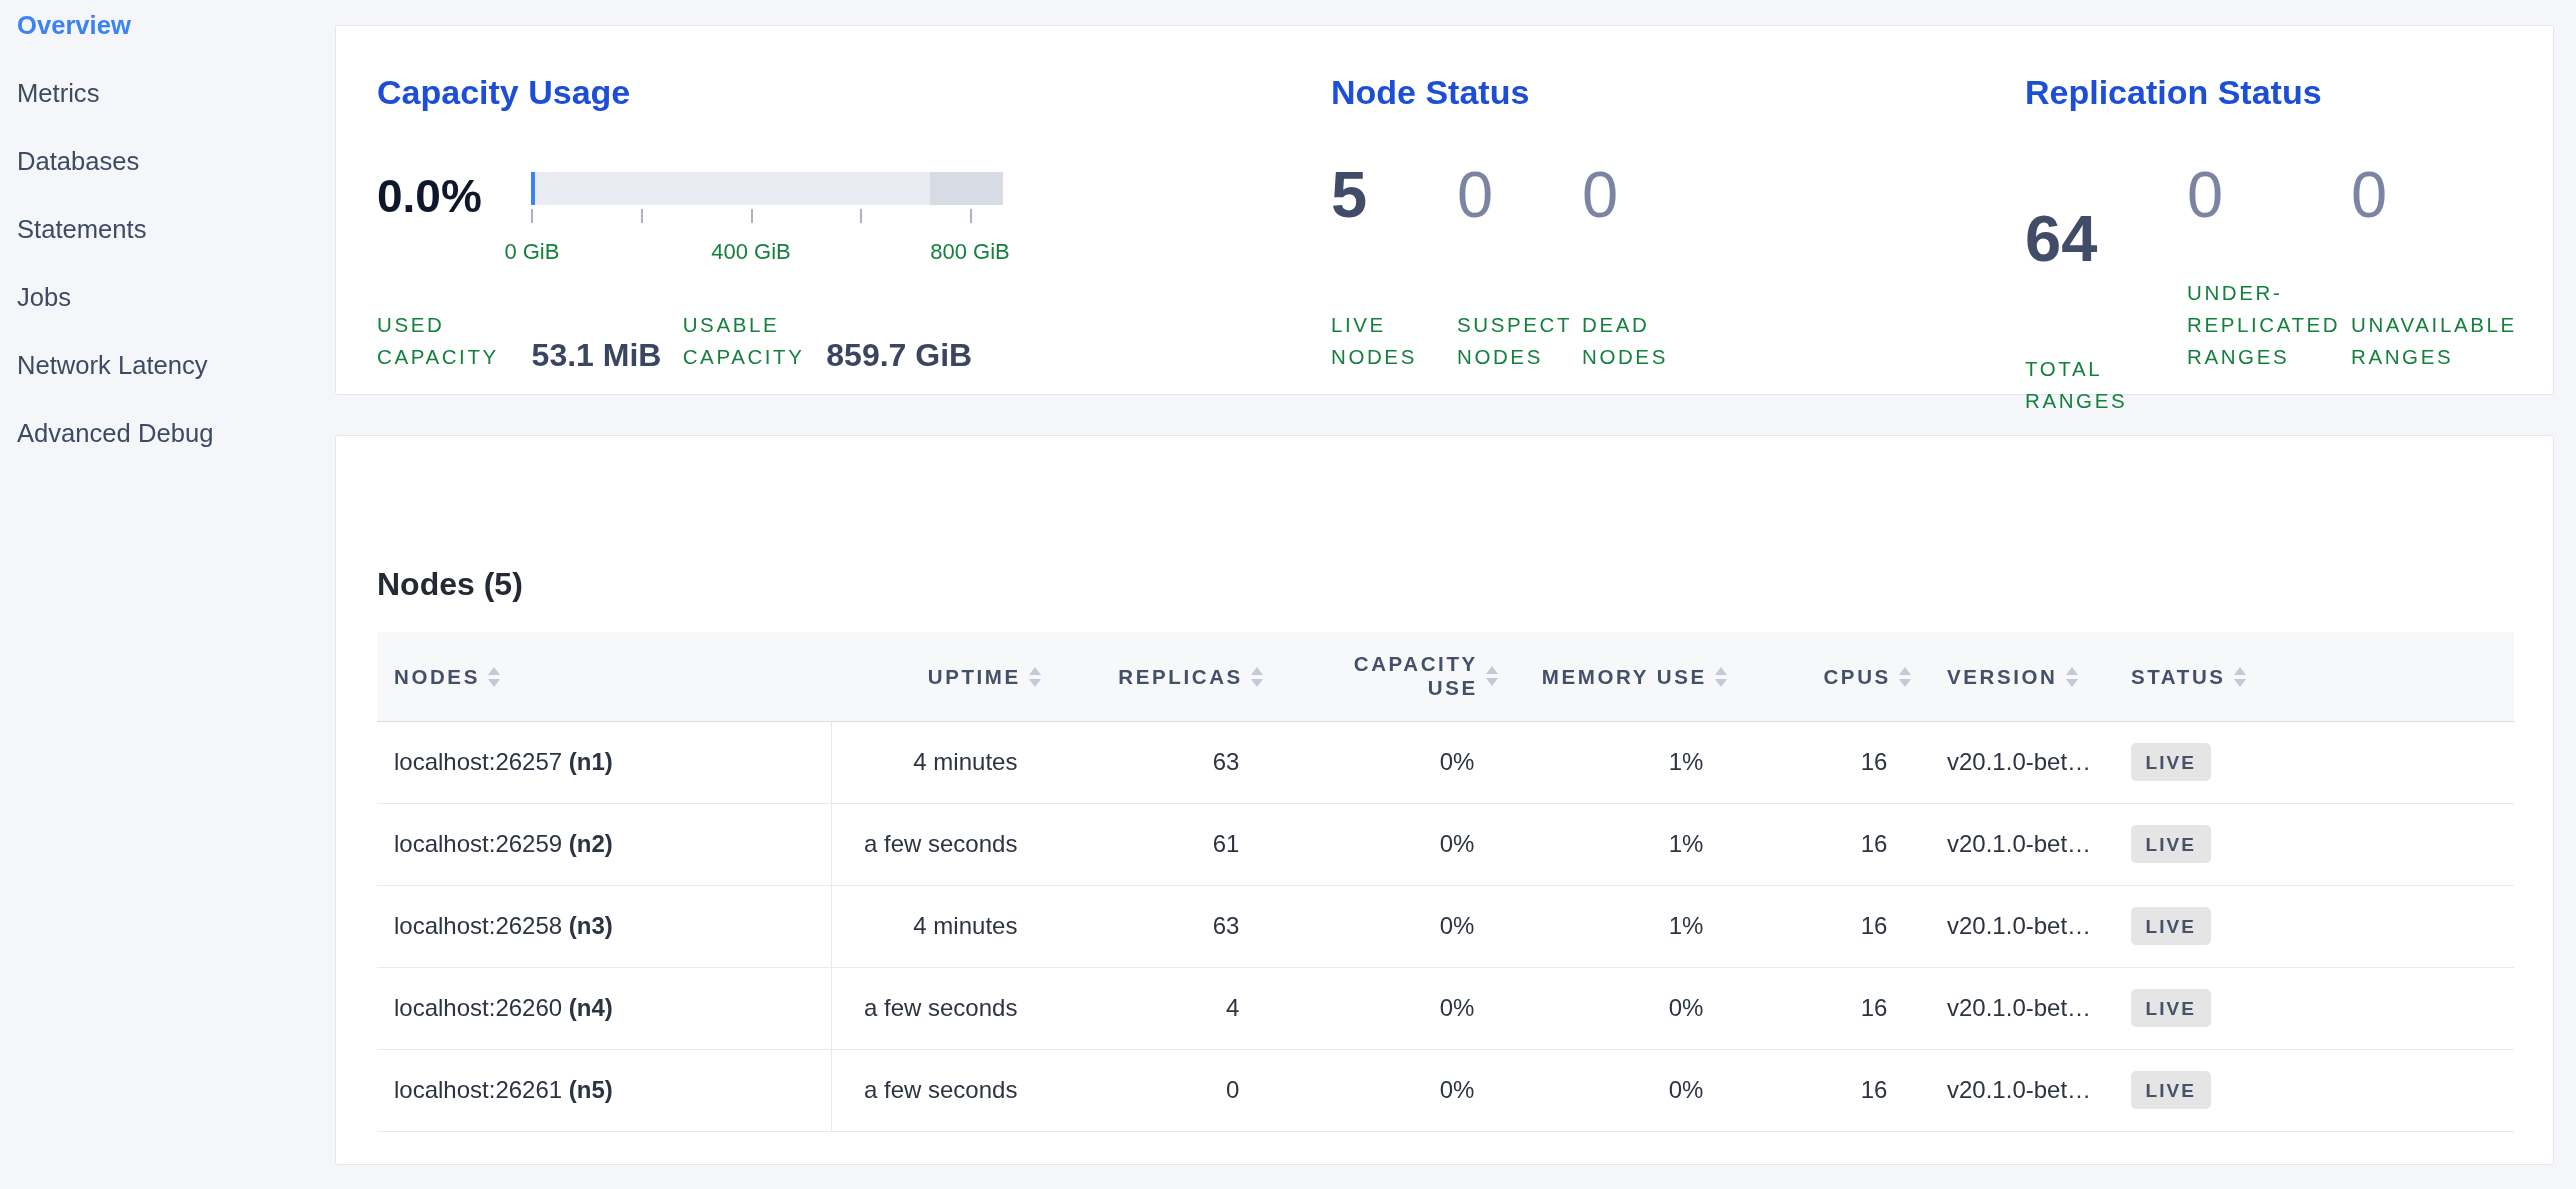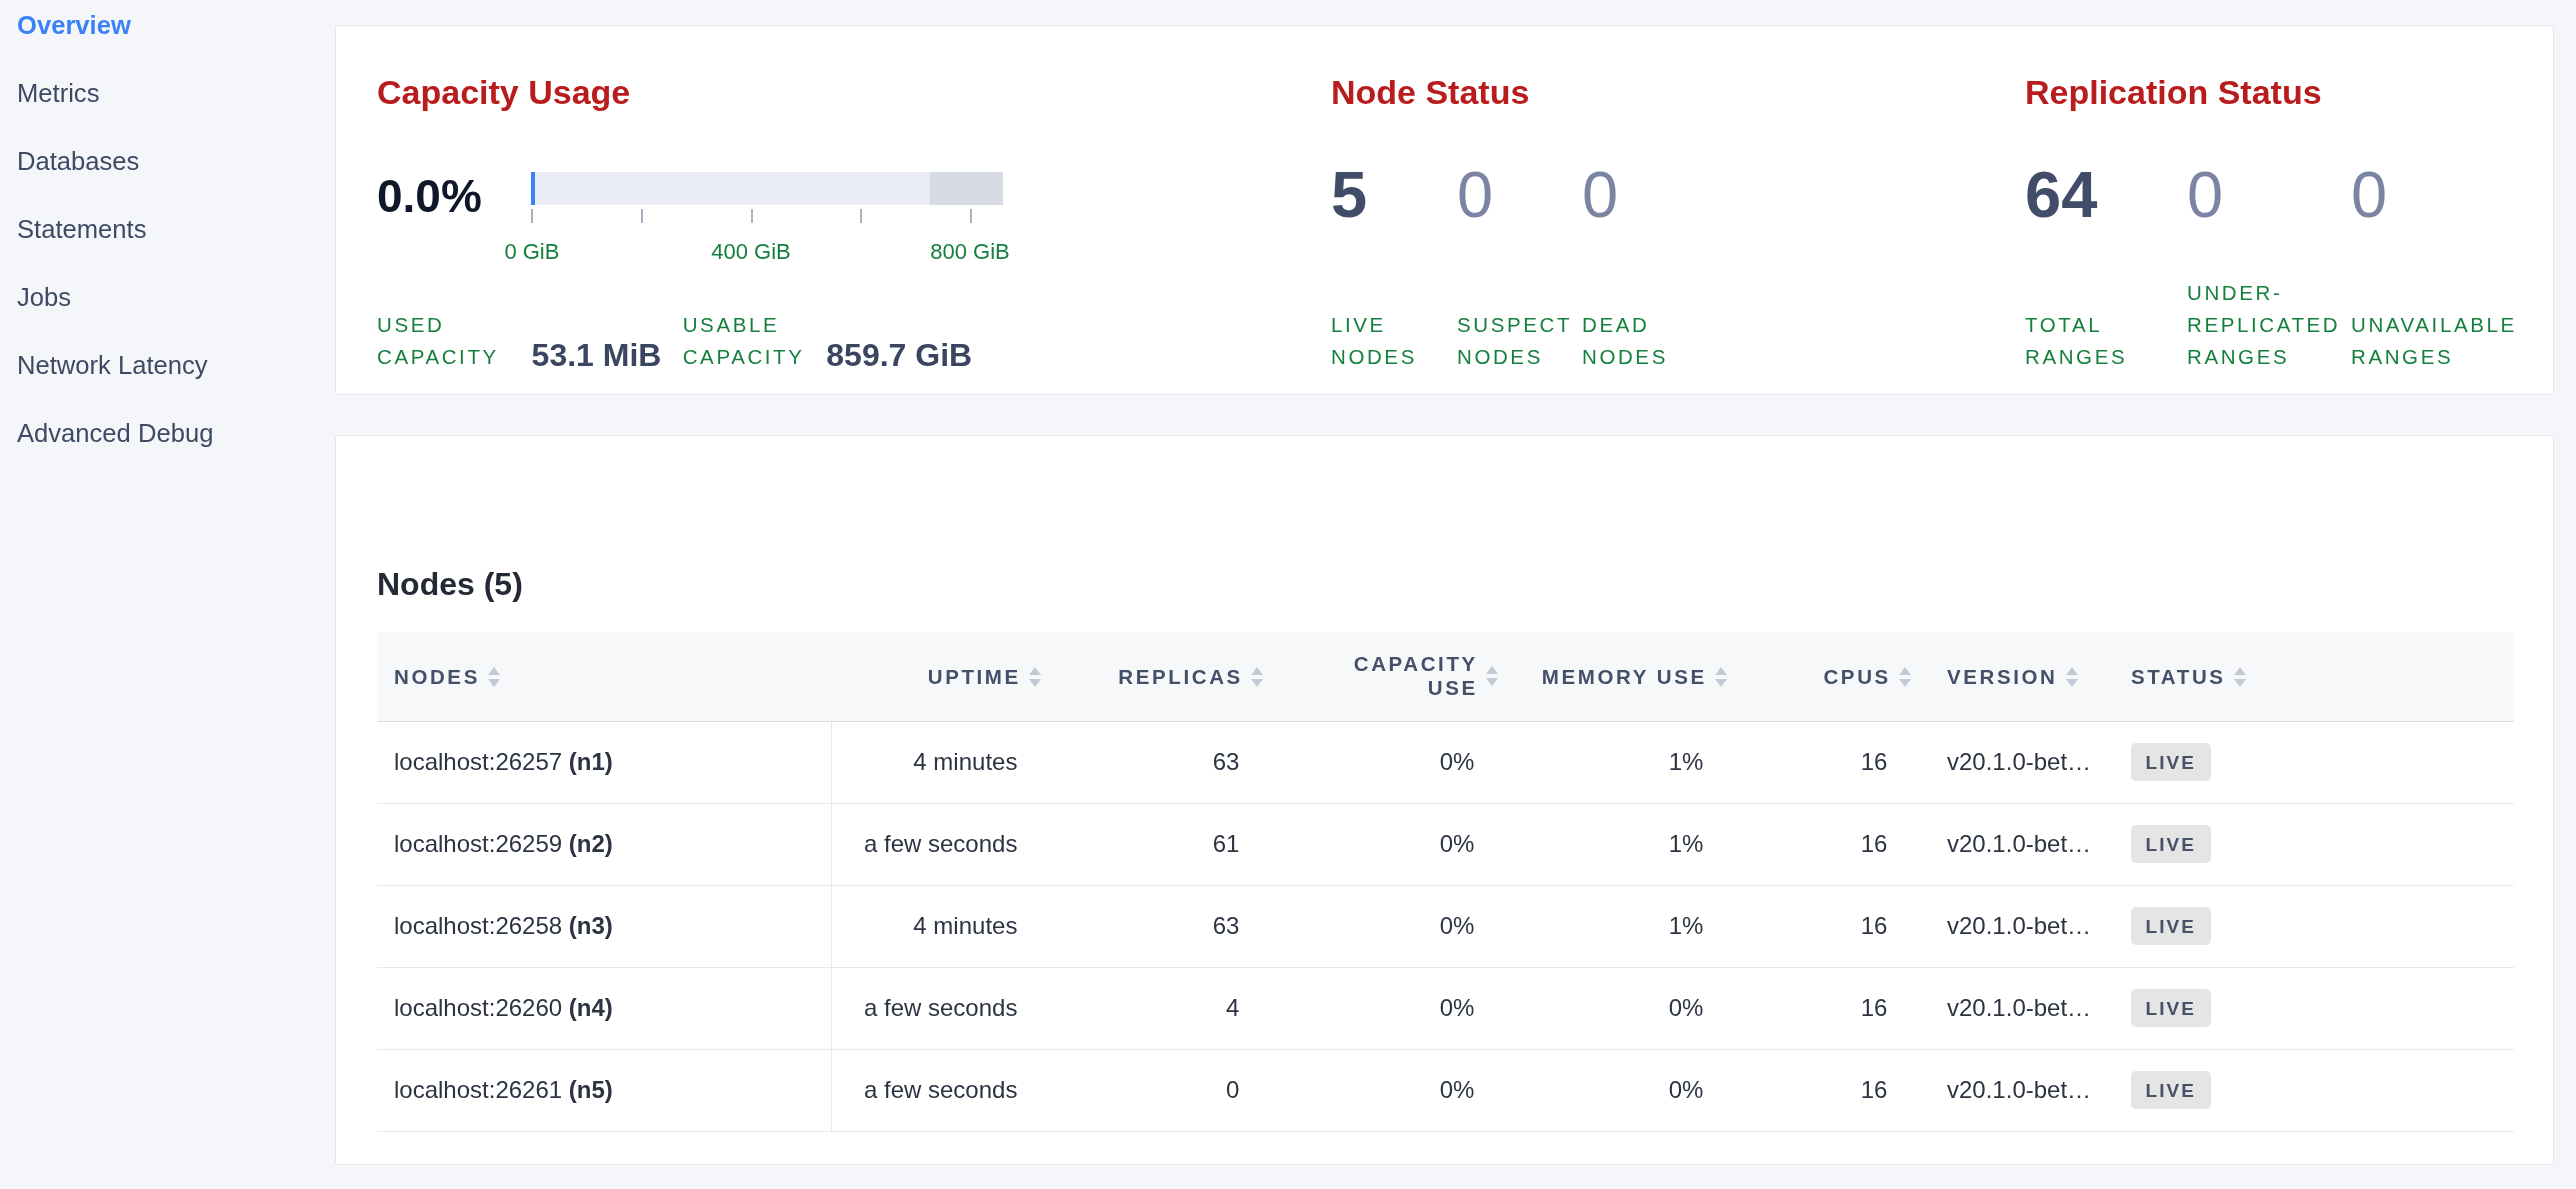--- a/index.html
+++ b/index.html
@@ -10,21 +10,21 @@
     -webkit-font-smoothing:antialiased;
   }
   
   .sidebar{position:absolute;left:0;top:0;width:334px;padding:5.1px 0 0 17px;}
   .side-item{height:68px;line-height:41px;font-size:25.6px;color:#3e4a63;cursor:pointer;white-space:nowrap;}
   .side-item.active{color:#3b82f6;font-weight:bold;}
   
   .card{position:absolute;background:#ffffff;border:1.7px solid #e3e6ec;border-radius:2.6px;box-sizing:border-box;}
   .card1{left:335px;top:25px;width:2219px;height:370px;}
   .card2{left:335px;top:435px;width:2219px;height:730px;}
-  .sec-title{position:absolute;top:47px;margin:0;font-size:34px;font-weight:700;color:#b91c1c;white-space:nowrap;}
+  .sec-title{position:absolute;top:47px;margin:0;font-size:34px;font-weight:700;color:#1d4ed8;white-space:nowrap;}
   
   .big-num{position:absolute;left:41px;top:138px;font-size:46px;font-weight:600;color:#0f172a;line-height:65px;}
   .cap-bar{position:absolute;left:195px;top:146px;width:472px;height:33px;background:#e9ecf2;}
   .cap-bar .seg-other{position:absolute;right:0;top:0;bottom:0;width:73px;background:#d7dbe4;}
   .cap-bar .seg-used{position:absolute;left:0;top:0;bottom:0;width:4.3px;background:#3b82f6;}
   .cap-ticks{position:absolute;left:195px;top:183px;width:472px;height:13.6px;}
   .cap-ticks i{position:absolute;top:0;width:1.7px;height:13.6px;background:#aab3c4;}
   .cap-ticklabels{position:absolute;left:195px;top:213px;width:472px;height:29px;font-size:22px;color:#15803d;}
   .cap-ticklabels span{position:absolute;transform:translateX(-50%);white-space:nowrap;}
   .cap-stats{position:absolute;left:41px;top:136px;height:211px;display:flex;align-items:flex-end;}
@@ -118,21 +118,21 @@
         <div class="stat-label">SUSPECT NODES</div>
       </div>
       <div class="stat-col" style="width: 128px;">
         <div class="stat-num muted">0</div>
         <div class="stat-label">DEAD NODES</div>
       </div>
     </div>
 
   <h2 class="sec-title" style="left:1689px">Replication Status</h2>
   <div class="stats-row" style="left:1689px" id="replication-stats">
-      <div class="stat-col" style="width: 162px;">
+      <div class="stat-col" style="width: 162px; margin-top: 44px;">
         <div class="stat-num">64</div>
         <div class="stat-label">TOTAL RANGES</div>
       </div>
       <div class="stat-col" style="width: 164px;">
         <div class="stat-num muted">0</div>
         <div class="stat-label">UNDER-REPLICATED RANGES</div>
       </div>
       <div class="stat-col" style="width: 239px;">
         <div class="stat-num muted">0</div>
         <div class="stat-label">UNAVAILABLE RANGES</div>

